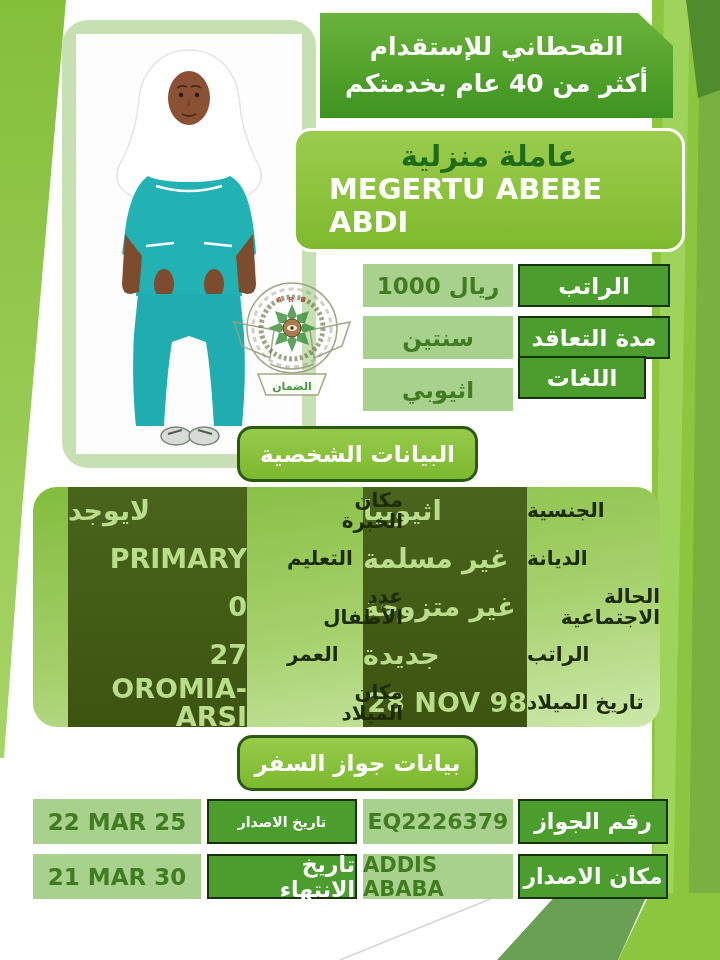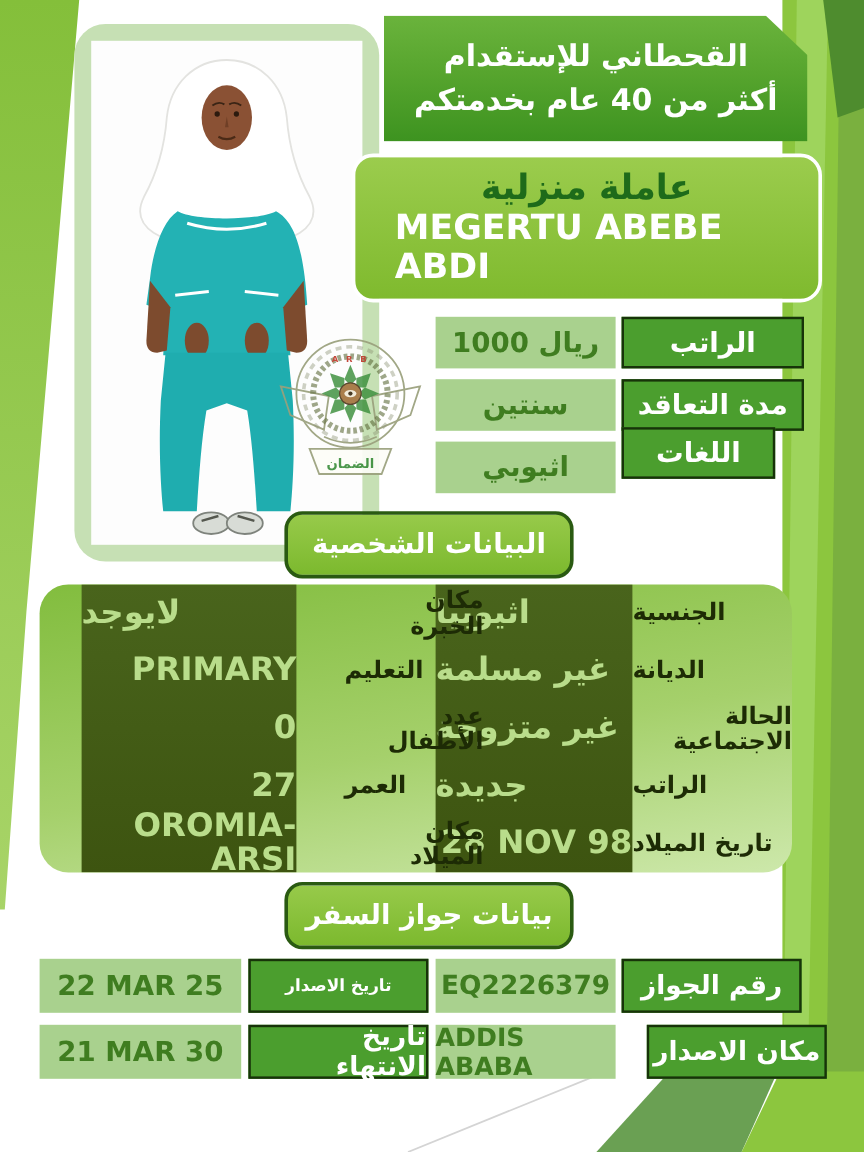--- a/index.html
+++ b/index.html
@@ -225,18 +225,18 @@
     </div>
   </div>
 
   <div class="abs section-btn" style="top:735px;" dir="rtl">بيانات جواز السفر</div>
 
   <div class="abs lbl-box" style="left:518px;top:799px;width:150px;height:45px;font-size:22px;" dir="rtl">رقم الجواز</div>
   <div class="abs val-box" style="left:363px;top:799px;width:150px;height:45px;font-size:22px;">EQ2226379</div>
   <div class="abs lbl-box" style="left:207px;top:799px;width:150px;height:45px;font-size:14px;" dir="rtl">تاريخ الاصدار</div>
   <div class="abs val-box" style="left:33px;top:799px;width:168px;height:45px;">22 MAR 25</div>
 
-  <div class="abs lbl-box" style="left:518px;top:854px;width:150px;height:45px;font-size:22px;margin-left:21px;" dir="rtl">مكان الاصدار</div>
+  <div class="abs lbl-box" style="left:518px;top:854px;width:150px;height:45px;font-size:22px;" dir="rtl">مكان الاصدار</div>
   <div class="abs val-box" style="left:363px;top:854px;width:150px;height:45px;font-size:21px;">ADDIS ABABA</div>
   <div class="abs lbl-box" style="left:207px;top:854px;width:150px;height:45px;font-size:22px;padding-left:20px;" dir="rtl">تاريخ الانتهاء</div>
   <div class="abs val-box" style="left:33px;top:854px;width:168px;height:45px;">21 MAR 30</div>
 
 </div>
 
 </body></html>

